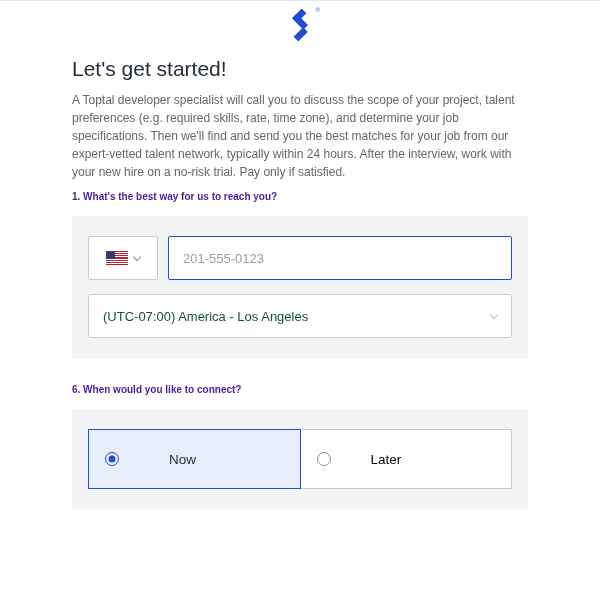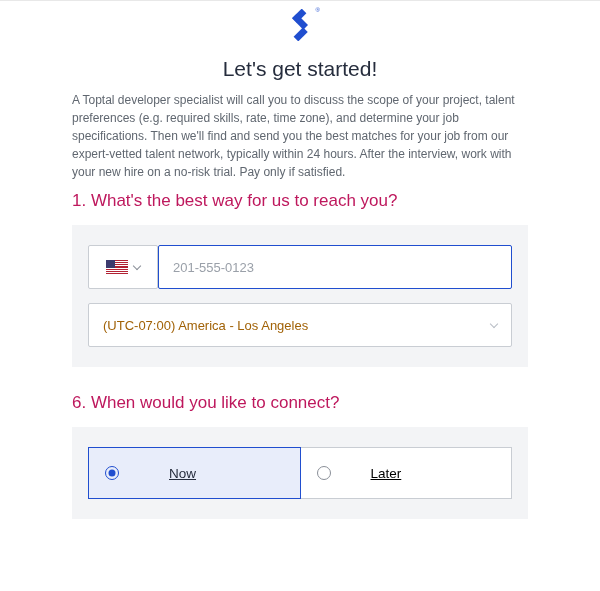--- a/index.html
+++ b/index.html
@@ -22,41 +22,41 @@
       position: relative;
     }
     .container {
       padding: 10px 72px 0;
     }
     h1.title {
       font-size: 21px;
       font-weight: 400;
       color: #262d3d;
       margin-bottom: 10px;
-      text-align: center;
     }
     .desc {
       font-size: 12px;
       line-height: 1.5;
       color: #606770;
       margin-bottom: 10px;
     }
     .section-label {
-      font-size: 17px;
-      color: #be185d;
-      font-weight: 400;
+      font-size: 10px;
+      color: #4c1d95;
+      font-weight: 700;
       margin-bottom: 14px;
     }
     .panel {
       background: #f3f4f6;
       padding: 20px 16px;
       margin-bottom: 26px;
     }
     .row {
       display: flex;
+      gap: 10px;
       margin-bottom: 14px;
     }
     .row:last-child { margin-bottom: 0; }
     .country-select {
       width: 70px;
       height: 44px;
       background: #fff;
       border: 1px solid #c9cdd3;
       border-radius: 2px;
       display: flex;
@@ -118,35 +118,34 @@
       height: 44px;
       background: #fff;
       border: 1px solid #c9cdd3;
       border-radius: 2px;
       padding: 0 14px;
       display: flex;
       align-items: center;
       justify-content: space-between;
       cursor: pointer;
       font-size: 13px;
-      color: #a16207;
+      color: #14532d;
     }
     .radio-row { display: flex; gap: 0; }
     .radio-opt {
       flex: 1;
-      height: 52px;
+      height: 60px;
       display: flex;
       align-items: center;
       padding: 0 16px;
       gap: 50px;
       font-size: 13.5px;
       cursor: pointer;
       border: 1px solid #c9cdd3;
       background: #fff;
-      text-decoration: underline;
     }
     .radio-opt.selected {
       background: #e8edfa;
       border-color: #204ecf;
       color: #262d3d;
       position: relative;
       z-index: 1;
     }
     .radio-opt + .radio-opt { margin-left: -1px; gap: 40px; }
     .radio-circle {

